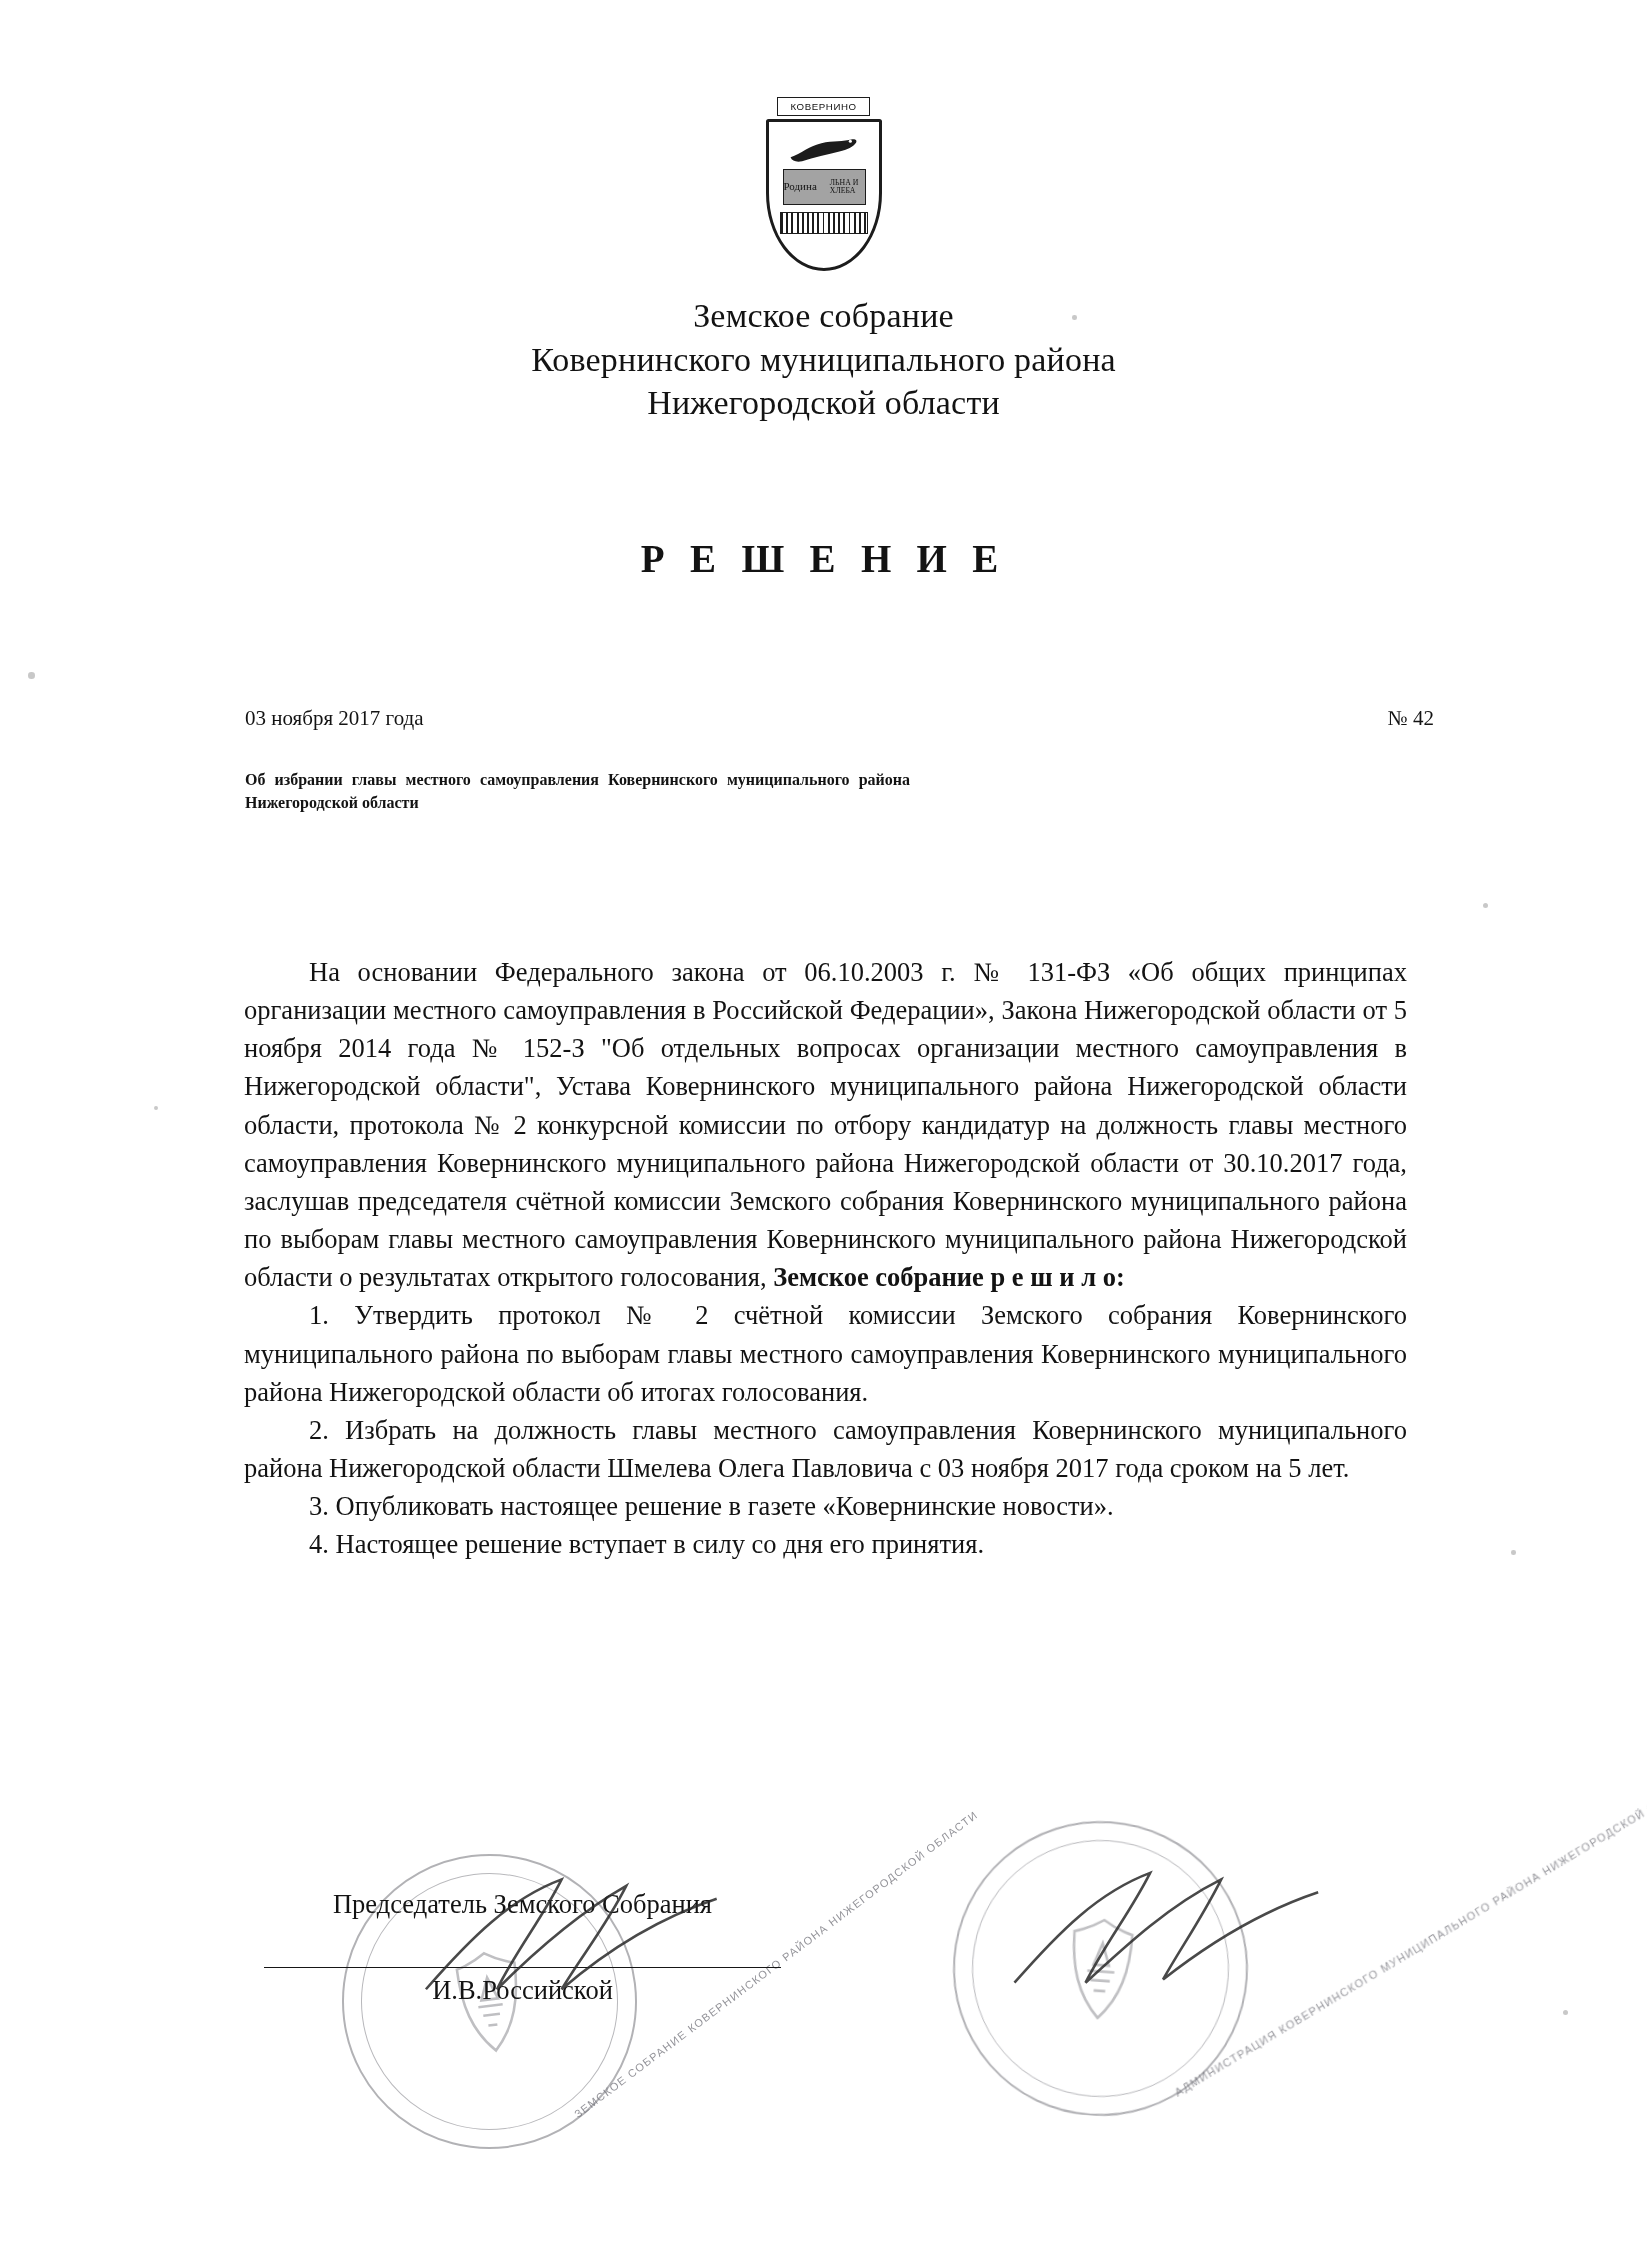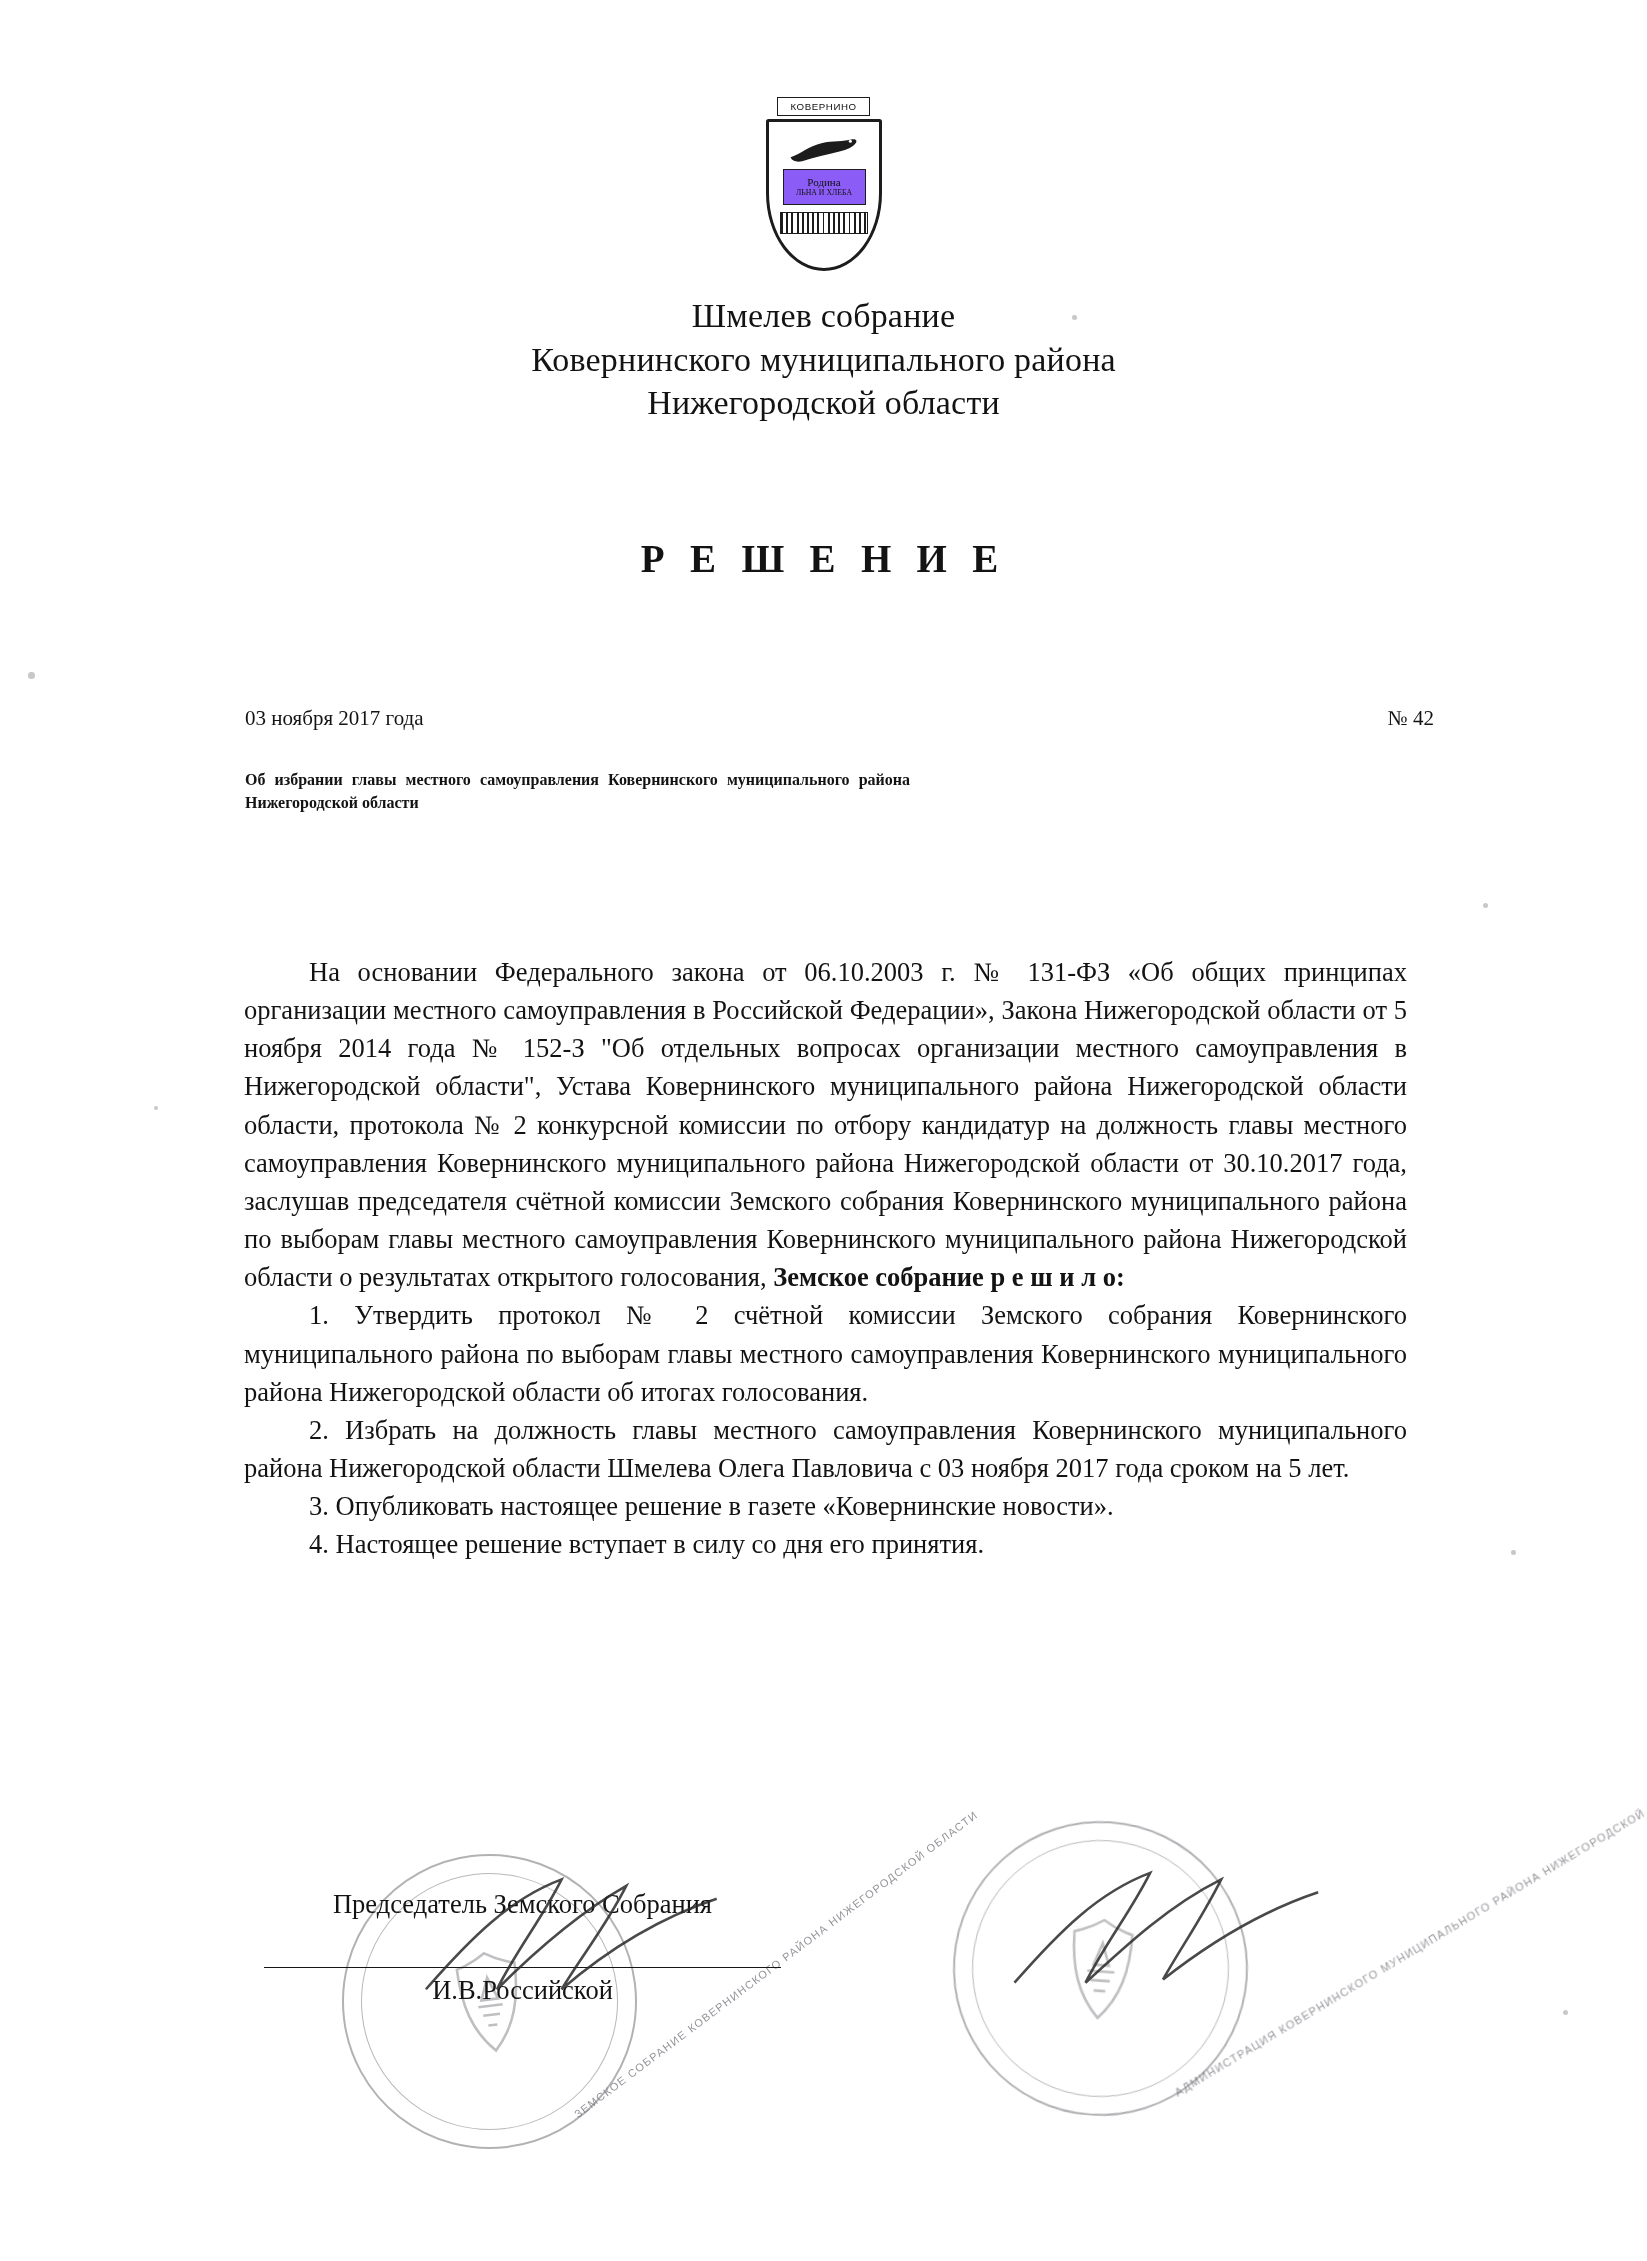--- a/index.html
+++ b/index.html
@@ -72,30 +72,31 @@
     height: 30px;
   }
   .bird svg { display: block; }
   .label-box {
     position: absolute;
     top: 72px;
     left: 17px;
     width: 83px;
     height: 36px;
     border: 1.9px solid #1c1c1c;
-    background: #8b5cf6;
-    display: flex;
-    flex-direction: column;
+    background: #a3a3a3;
+    display: flex;
+    flex-direction: row;
     align-items: center;
     justify-content: center;
     font-family: "Liberation Serif", serif;
     font-size: 11px;
     line-height: 1.05;
     color: #111;
     box-sizing: border-box;
+    gap: 13px;
   }
   .hatch {
     position: absolute;
     top: 115px;
     left: 14px;
     width: 88px;
     height: 22px;
     border: 1.9px solid #1c1c1c;
     background:
       repeating-linear-gradient(90deg, #1c1c1c 0 1.9px, #ffffff 1.9px 5.2px);
@@ -264,21 +265,21 @@
       </div>
       <div class="label-box">
         <div>Родина</div>
         <div style="font-size:7.8px">ЛЬНА И ХЛЕБА</div>
       </div>
       <div class="hatch"></div>
     </div>
   </div>
 
   <div class="org-title">
-    <div>Шмелев собрание</div>
+    <div>Земское собрание</div>
     <div>Ковернинского муниципального района</div>
     <div>Нижегородской области</div>
   </div>
 
   <div class="decision-title">Р Е Ш Е Н И Е</div>
 
   <div class="meta-row">
     <div>03 ноября  2017 года</div>
     <div>№ 42</div>
   </div>

